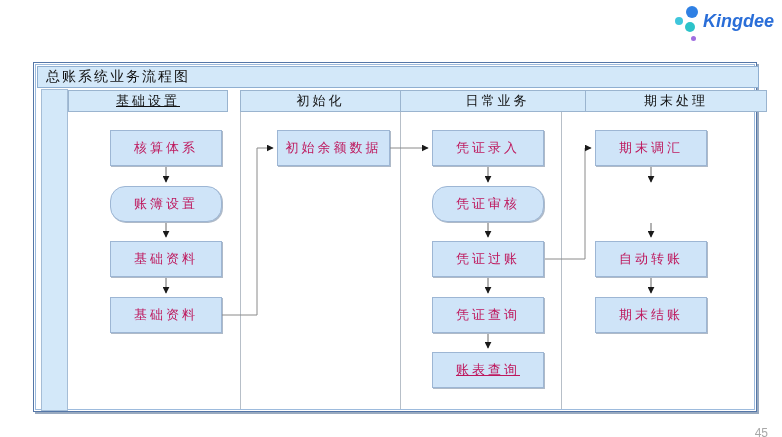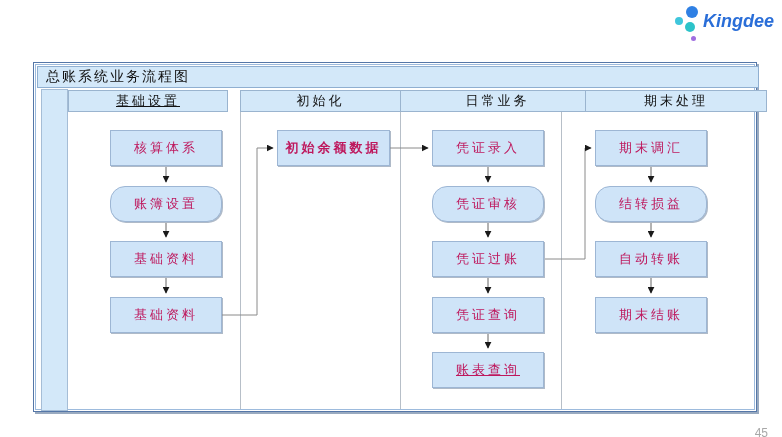--- a/index.html
+++ b/index.html
@@ -113,30 +113,29 @@
 
   <div class="vdiv d1"></div>
   <div class="vdiv d2"></div>
   <div class="vdiv d3"></div>
 
   <div class="fbox colA r1">核算体系</div>
   <div class="fbox colA r2">账簿设置</div>
   <div class="fbox colA r3">基础资料</div>
   <div class="fbox colA r4">基础资料</div>
 
-  <div class="fbox colB r1" style="width:113px;font-weight:bold;">初始余额数据</div>
+  <div class="fbox colB r1" style="width:113px;">初始余额数据</div>
 
   <div class="fbox colC r1">凭证录入</div>
   <div class="fbox colC r2">凭证审核</div>
   <div class="fbox colC r3">凭证过账</div>
   <div class="fbox colC r4">凭证查询</div>
   <div class="fbox colC r5">账表查询</div>
 
   <div class="fbox colD r1">期末调汇</div>
-  <div class="fbox colD r2">结转损益</div>
   <div class="fbox colD r3">自动转账</div>
   <div class="fbox colD r4">期末结账</div>
 
   <svg class="connectors" width="782" height="437" viewBox="0 0 782 437">
     <defs>
       <marker id="arw" viewBox="0 0 10 10" refX="9" refY="5" markerWidth="7" markerHeight="7" orient="auto">
         <path d="M0,0 L10,5 L0,10 z" fill="#1a1a1a"></path>
       </marker>
     </defs>
 

